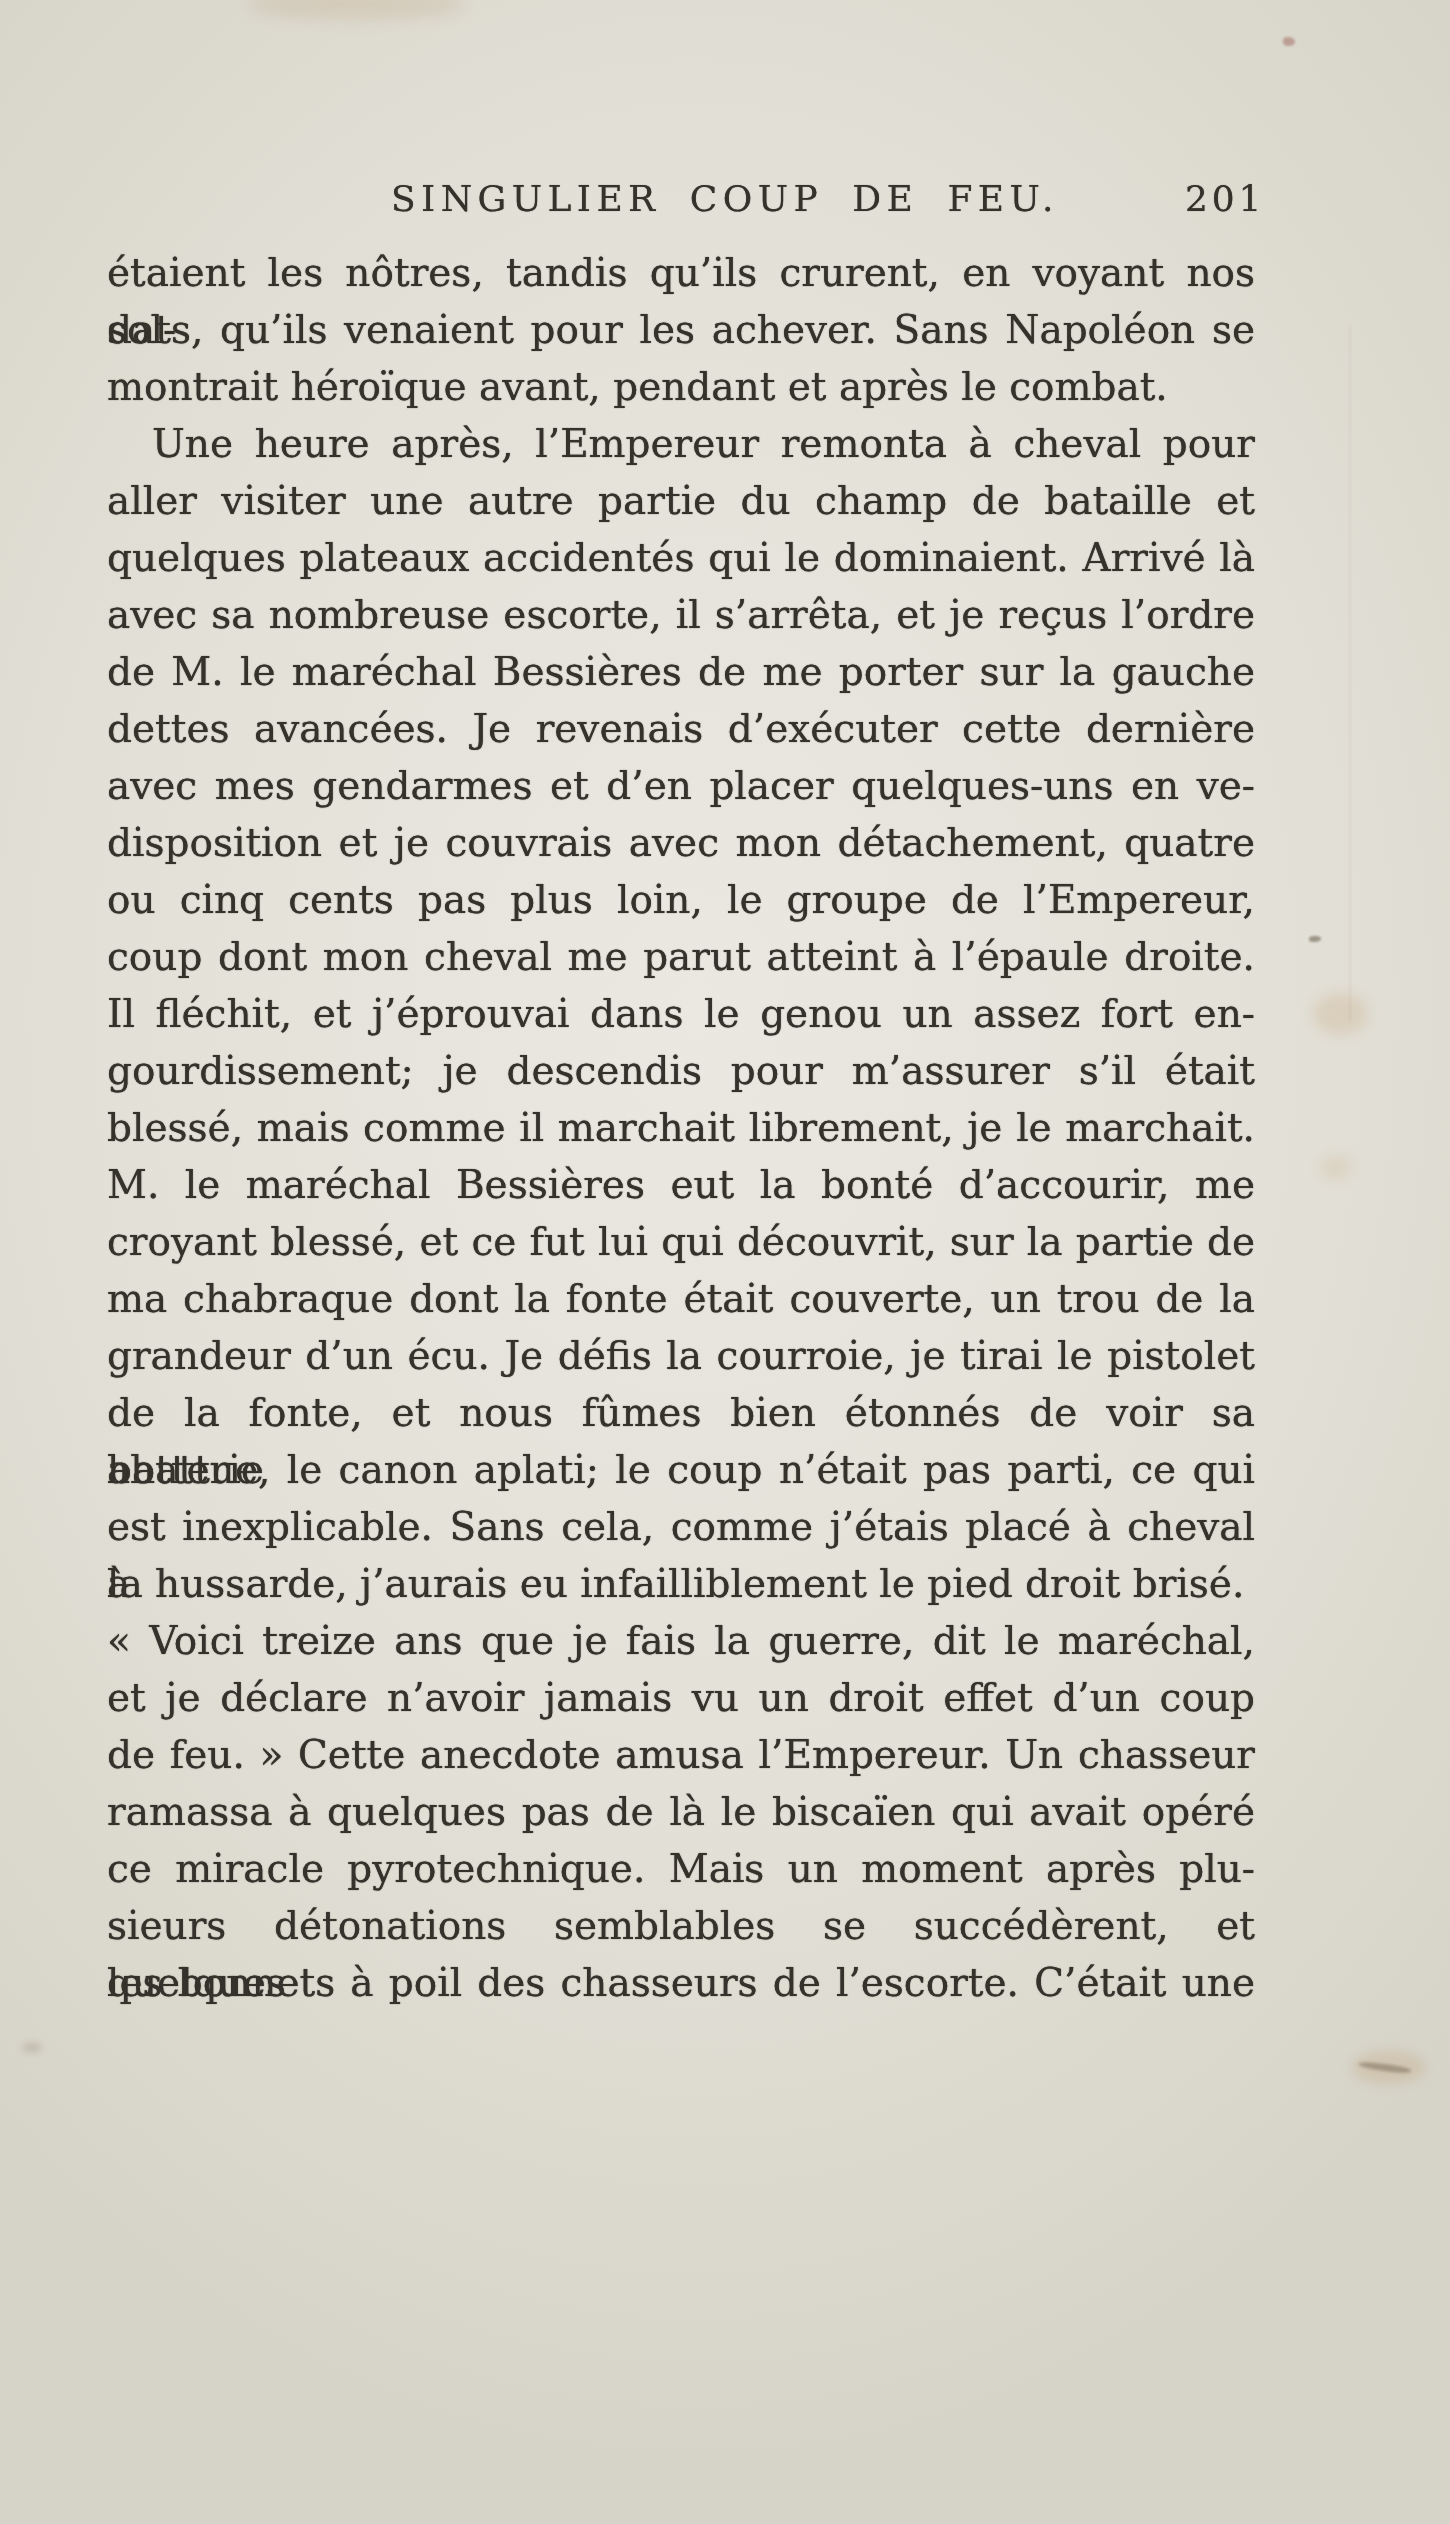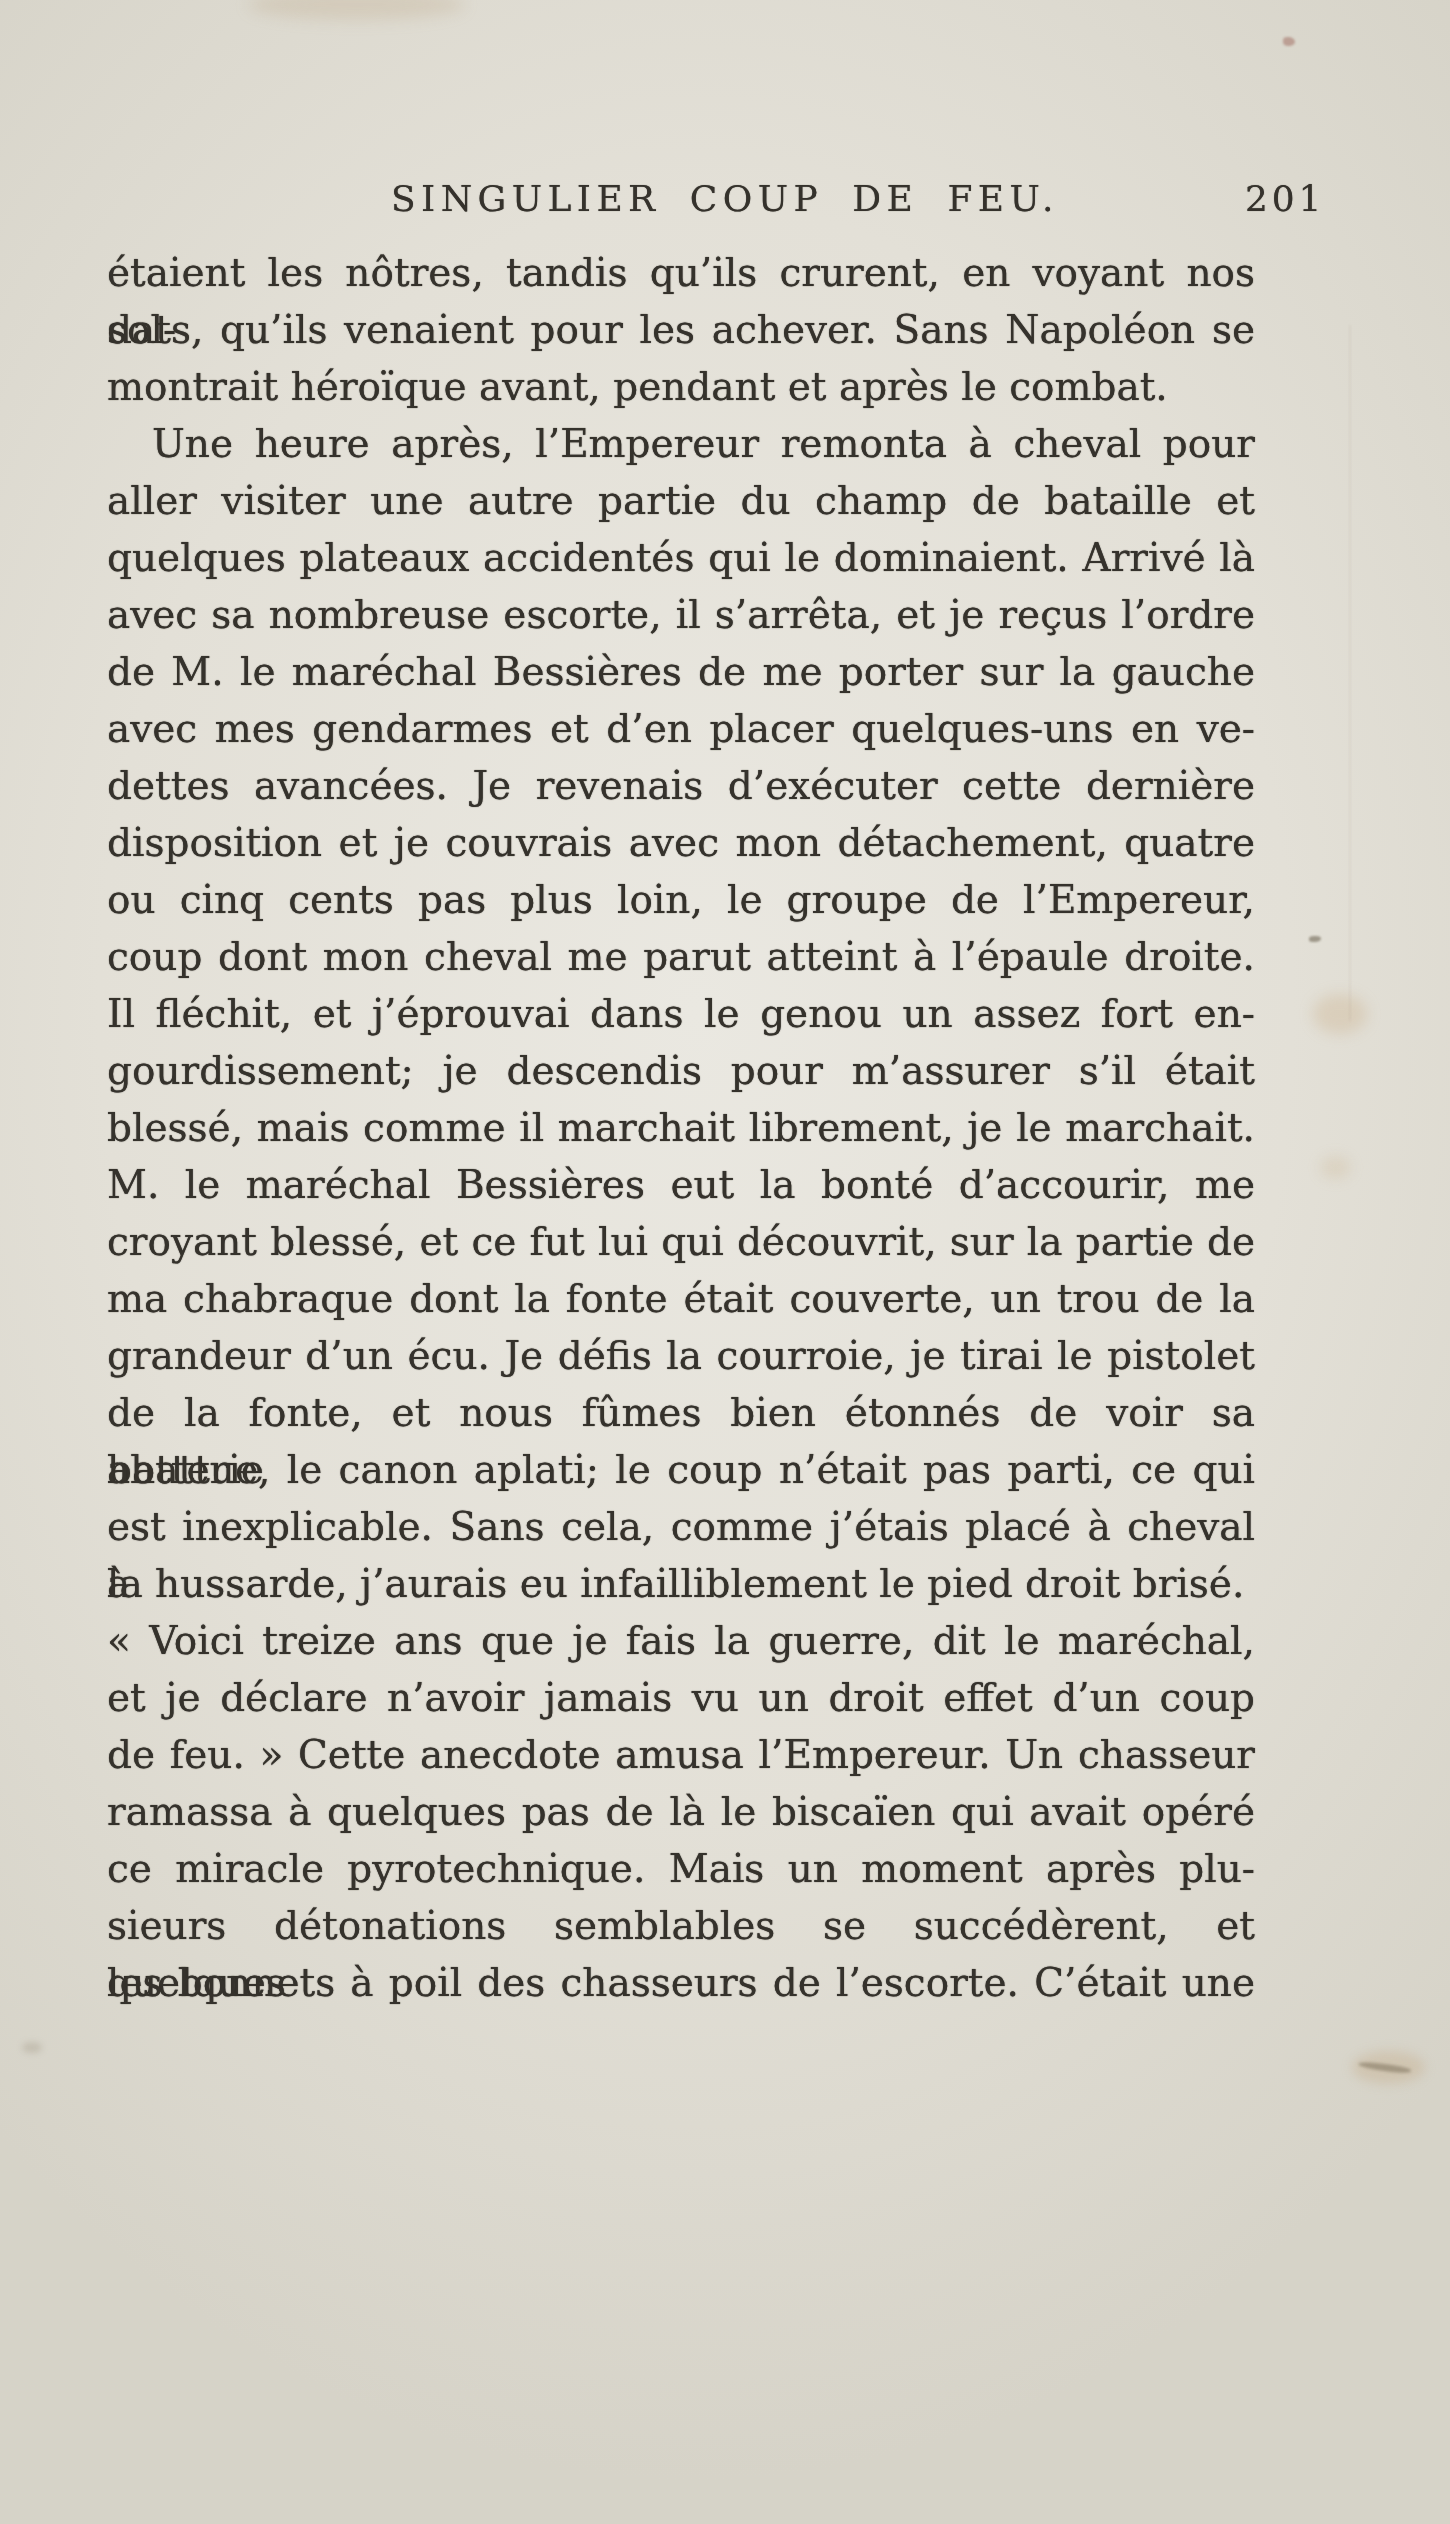--- a/index.html
+++ b/index.html
@@ -33,21 +33,21 @@
 
   .running-header{position:absolute;left:0;top:0;width:100%;height:248px;}
   .header-title{
     position:absolute;left:391px;top:178px;
     font-size:36px;letter-spacing:5.4px;word-spacing:12.4px;
     color:var(--ink);
     text-shadow:0 0 0.8px rgba(53,50,44,.85);
     white-space:nowrap;
   }
   .page-number{
-    position:absolute;left:1245px;top:178px;
+    position:absolute;left:1185px;top:178px;
     font-size:36px;letter-spacing:3.9px;
     color:var(--ink);
     text-shadow:0 0 0.8px rgba(53,50,44,.85);
   }
 
   .text-block{
     position:absolute;left:91px;top:244px;width:1148px;
     font-size:39px;line-height:57px;
     color:var(--ink);
     text-shadow:0 0 0.8px rgba(53,50,44,.9), 0 0 1.5px rgba(53,50,44,.22);
@@ -84,22 +84,22 @@
 
   <div class="text-block">
       <div class="line">étaient les nôtres, tandis qu’ils crurent, en voyant nos sol-</div>
       <div class="line">dats, qu’ils venaient pour les achever. Sans Napoléon se</div>
       <div class="line end">montrait héroïque avant, pendant et après le combat.</div>
       <div class="line indent">Une heure après, l’Empereur remonta à cheval pour</div>
       <div class="line">aller visiter une autre partie du champ de bataille et</div>
       <div class="line">quelques plateaux accidentés qui le dominaient. Arrivé là</div>
       <div class="line">avec sa nombreuse escorte, il s’arrêta, et je reçus l’ordre</div>
       <div class="line">de M. le maréchal Bessières de me porter sur la gauche</div>
+      <div class="line">dettes avancées. Je revenais d’exécuter cette dernière</div>
       <div class="line">avec mes gendarmes et d’en placer quelques-uns en ve-</div>
-      <div class="line">dettes avancées. Je revenais d’exécuter cette dernière</div>
       <div class="line">disposition et je couvrais avec mon détachement, quatre</div>
       <div class="line">ou cinq cents pas plus loin, le groupe de l’Empereur,</div>
       <div class="line">coup dont mon cheval me parut atteint à l’épaule droite.</div>
       <div class="line">Il fléchit, et j’éprouvai dans le genou un assez fort en-</div>
       <div class="line">gourdissement; je descendis pour m’assurer s’il était</div>
       <div class="line">blessé, mais comme il marchait librement, je le marchait.</div>
       <div class="line">M. le maréchal Bessières eut la bonté d’accourir, me</div>
       <div class="line">croyant blessé, et ce fut lui qui découvrit, sur la partie de</div>
       <div class="line">ma chabraque dont la fonte était couverte, un trou de la</div>
       <div class="line">grandeur d’un écu. Je défis la courroie, je tirai le pistolet</div>

